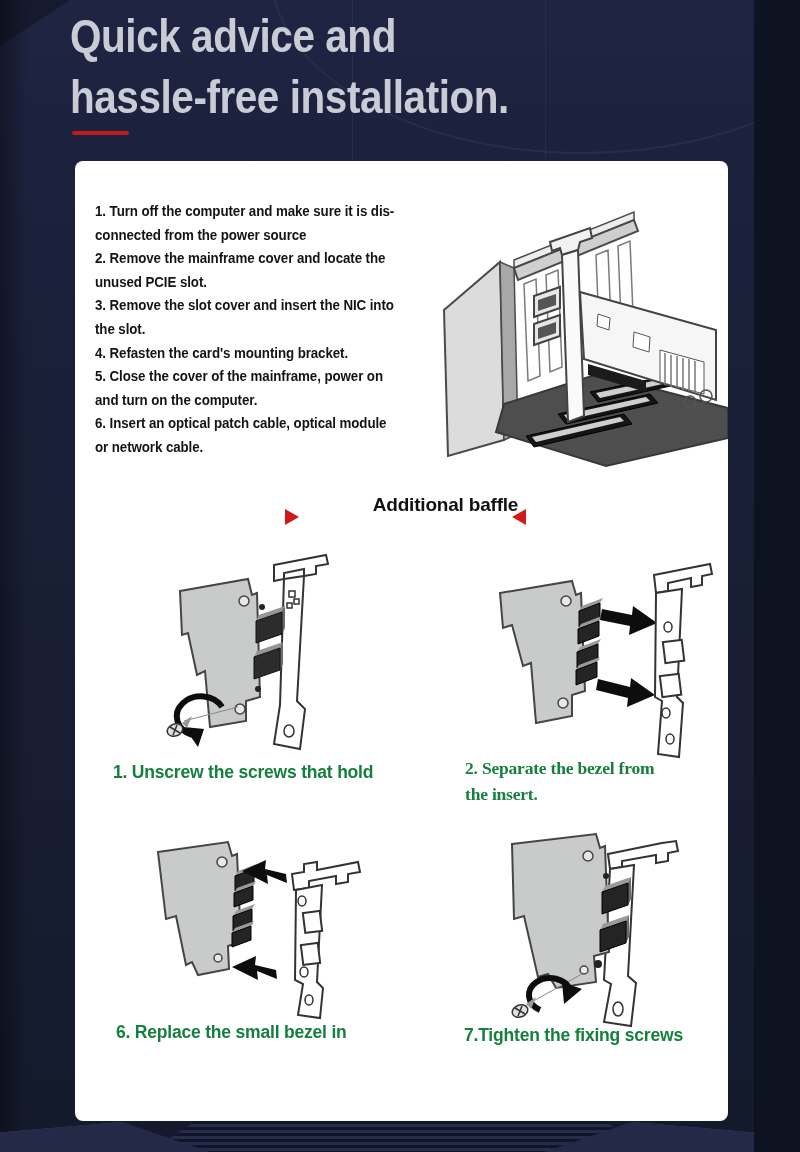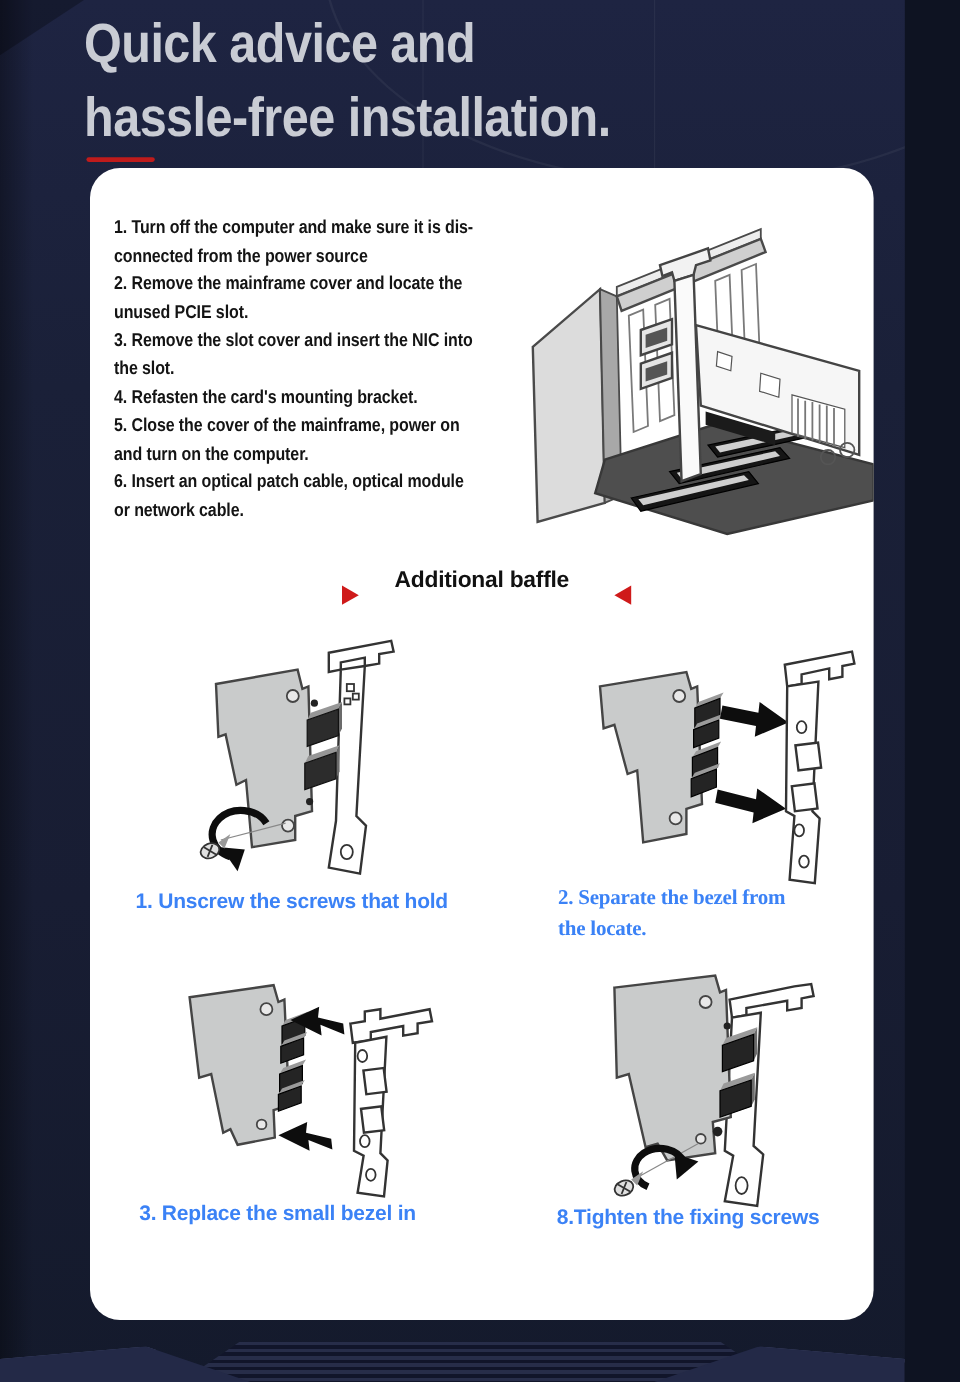--- a/index.html
+++ b/index.html
@@ -22,33 +22,33 @@
   .bg-wedge-l{left:0;} .bg-wedge-l .face{clip-path:polygon(0 35%,58% 0,100% 100%,0 100%);}
   .bg-wedge-r{right:0;} .bg-wedge-r .face{clip-path:polygon(42% 0,100% 35%,100% 100%,0 100%);}
   .bg-wedge .edge{position:absolute;inset:0;background:#4a5174;}
   .bg-wedge-l .edge{clip-path:polygon(0 35%,58% 0,62% 10%,2% 45%,2% 100%,0 100%);}
   .bg-wedge-r .edge{clip-path:polygon(42% 0,100% 35%,100% 45%,46% 10%);}
   
   .title{position:absolute;left:70px;top:6px;color:#c9ccd4;font-weight:700;
     font-size:46px;line-height:61px;letter-spacing:-.5px;transform:scaleX(.88);transform-origin:0 0;white-space:nowrap;}
   .title-underline{position:absolute;left:72px;top:131px;width:57px;height:4px;background:#bf1b1b;border-radius:2px;}
   
-  .card{position:absolute;left:75px;top:140px;width:653px;height:960px;background:#fff;border-radius:25px;}
+  .card{position:absolute;left:75px;top:161px;width:653px;height:960px;background:#fff;border-radius:8px;}
   
   .steps{position:absolute;left:20px;top:38px;width:445px;color:#141414;font-weight:700;
     font-size:15.5px;line-height:23.6px;letter-spacing:-.1px;transform:scaleX(.86);transform-origin:0 0;}
   .steps div{white-space:nowrap;}
   
   .baffle-heading{position:absolute;left:0;width:653px;top:332px;text-align:center;color:#111;
-    font-weight:700;font-size:19px;line-height:23px;letter-spacing:-.2px;}
+    font-weight:700;font-size:19px;line-height:23px;letter-spacing:-.2px;padding-left:44px;}
   .tri{position:absolute;width:0;height:0;border-top:8px solid transparent;border-bottom:8px solid transparent;}
   .tri-right{left:210px;top:348px;border-left:14px solid #cf1a1a;}
   .tri-left{left:437px;top:348px;border-right:14px solid #cf1a1a;}
   
-  .caption{position:absolute;color:#3b82f6;font-weight:700;font-size:17.5px;line-height:26px;letter-spacing:-.2px;}
+  .caption{position:absolute;color:#15803d;font-weight:700;font-size:17.5px;line-height:26px;letter-spacing:-.2px;}
   .cap1{left:38px;top:598px;} .cap2{left:390px;top:594px;font-family:Liberation Serif, serif;}
   .cap3{left:41px;top:858px;} .cap4{left:389px;top:861px;}
   .illus{position:absolute;}
   .il-chassis{left:363px;top:43px;}
   .il-unscrew{left:83px;top:388px;}
   .il-separate{left:411px;top:388px;}
   .il-replace{left:71px;top:661px;}
   .il-tighten{left:415px;top:665px;}
   svg{display:block;}
 </style>
@@ -207,21 +207,21 @@
         <ellipse cx="180" cy="164" rx="4" ry="5" fill="none" stroke="#333333" stroke-width="1.5"></ellipse>
         <ellipse cx="184" cy="190" rx="4" ry="5" fill="none" stroke="#333333" stroke-width="1.5"></ellipse>
       </svg>
     </div>
 
     <div class="caption cap1">
       <div>1. Unscrew the screws that hold</div>
     </div>
     <div class="caption cap2">
       <div>2. Separate the bezel from</div>
-      <div>the locate.</div>
+      <div>the insert.</div>
     </div>
 
     <div class="illus il-replace">
       <svg width="228" height="198" viewBox="0 0 228 198">
         <polygon points="12,30 82,20 86,34 91,32 95,120 82,124 83,147 52,153 46,140 40,143 30,94 20,97" fill="#c9cbcb" stroke="#454545" stroke-width="2"></polygon>
         <circle cx="76" cy="40" r="5" fill="#e8e8e8" stroke="#454545" stroke-width="1.5"></circle>
         <circle cx="72" cy="136" r="4" fill="#e8e8e8" stroke="#454545" stroke-width="1.5"></circle>
         <g>
           <polygon points="92,49 111,42 108,47 89,54" fill="#9a9a9a"></polygon>
           <polygon points="89,54 108,47 108,62 89,69" fill="#242424" stroke="#000000"></polygon>
@@ -268,21 +268,21 @@
         <g>
           <polygon points="36,178 46,171 41,183" fill="#999999"></polygon>
           <ellipse cx="30" cy="185" rx="8" ry="6" fill="#e0e0e0" stroke="#333333" stroke-width="1.5" transform="rotate(-22 30 185)"></ellipse>
           <line x1="25" y1="182" x2="35" y2="188" stroke="#333333" stroke-width="1.5"></line>
           <line x1="28" y1="190" x2="32" y2="180" stroke="#333333" stroke-width="1.5"></line>
         </g>
       </svg>
     </div>
 
     <div class="caption cap3">
-      <div>3. Replace the small bezel in</div>
+      <div>6. Replace the small bezel in</div>
     </div>
     <div class="caption cap4">
-      <div>8.Tighten the fixing screws</div>
+      <div>7.Tighten the fixing screws</div>
       <div></div>
     </div>
 
   </div>
 </div>
 
 </body></html>

